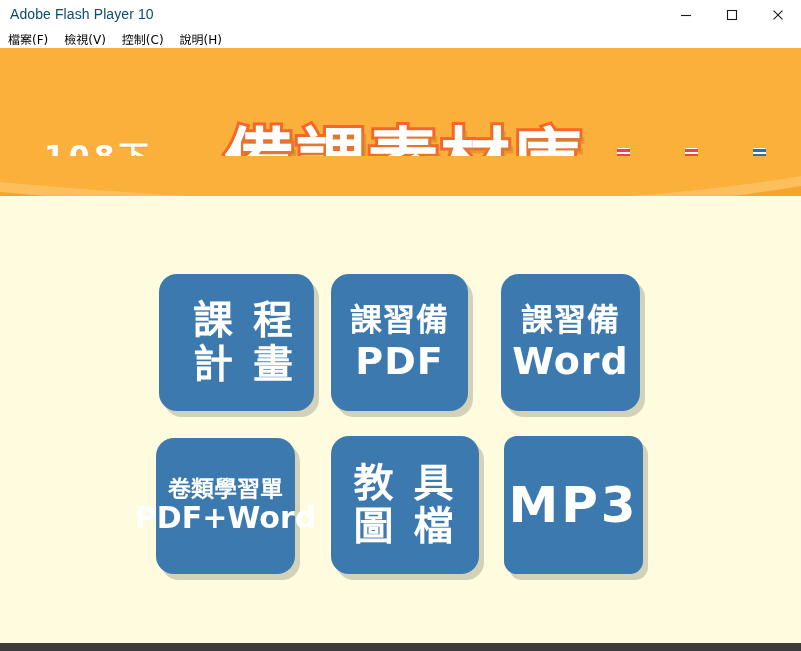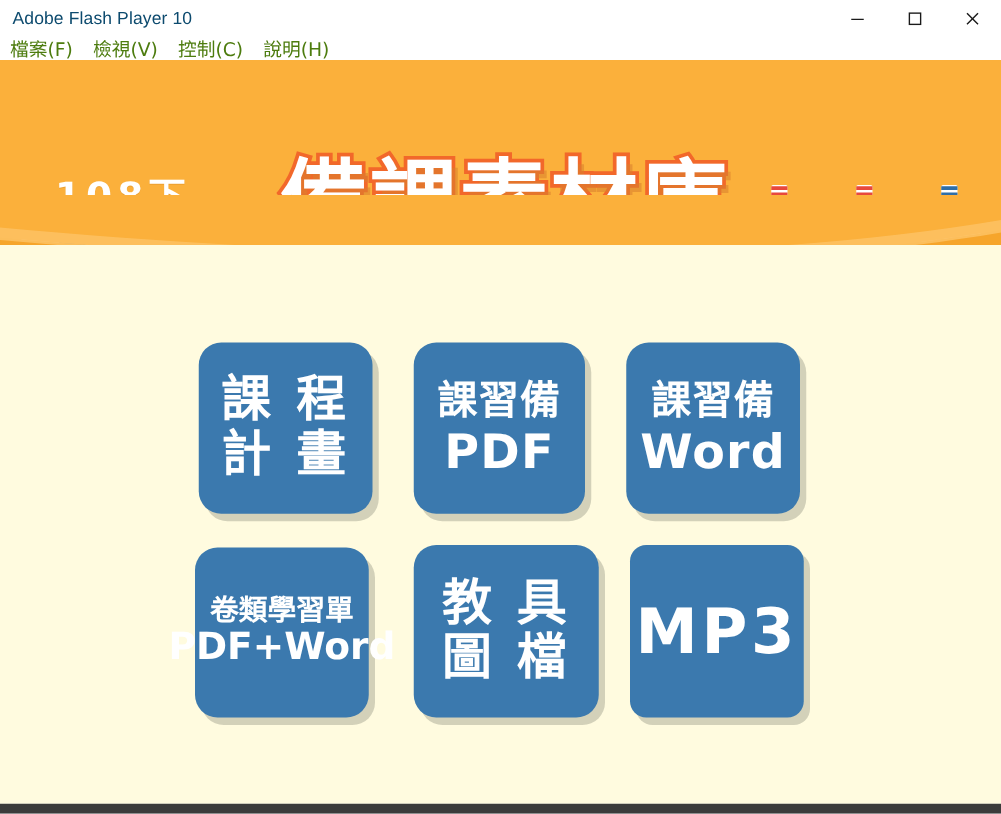--- a/index.html
+++ b/index.html
@@ -46,21 +46,21 @@
   
   .menubar {
     position: absolute; top: 29px; left: 0;
     width: 801px; height: 19px;
     background: #ffffff;
     display: flex; align-items: center;
     padding-left: 8px;
     box-sizing: border-box;
   }
   .menu-item {
-    font-size: 15px; color: #4d7c0f;
+    font-size: 12px; color: #000000;
     margin-right: 16px;
     white-space: nowrap;
     cursor: default;
   }
 
   
   .stage {
     position: absolute; top: 48px; left: 0;
     width: 801px; height: 595px;
     background: #FFFBDF;
@@ -148,21 +148,21 @@
     letter-spacing: 1px;
   }
   .tile.big .tile-line { font-size: 40px; letter-spacing: 3px; }
   .tile.med .tile-line { font-size: 32px; letter-spacing: 1px; }
   .tile.small .tile-line-1 { font-size: 23px; letter-spacing: 0px; }
   .tile.small .tile-line-2 { font-size: 30px; letter-spacing: 0px; margin-top: 0;}
   .tile.mp3 .tile-line { font-size: 50px; letter-spacing: 3px; }
   .tile .tile-line-2.latin { font-size: 38px; letter-spacing: 1px; margin-top: 4px; }
 
   
-  #tile-1 { left: 159px; top: 226px; width: 139px; height: 137px; }
+  #tile-1 { left: 159px; top: 226px; width: 139px; height: 137px; padding-left: 16px; }
   #tile-2 { left: 331px; top: 226px; width: 137px; height: 137px; }
   #tile-3 { left: 501px; top: 226px; width: 139px; height: 137px; }
   #tile-4 { left: 156px; top: 390px; width: 139px; height: 136px; text-align: center; }
   #tile-5 { left: 331px; top: 388px; width: 148px; height: 138px; }
   #tile-6 { left: 504px; top: 388px; width: 139px; height: 138px; border-radius: 13px; }
 
   .taskbar-edge {
     position: absolute; left: 0; top: 643px;
     width: 801px; height: 8px;
     background: #3b3b3b;

